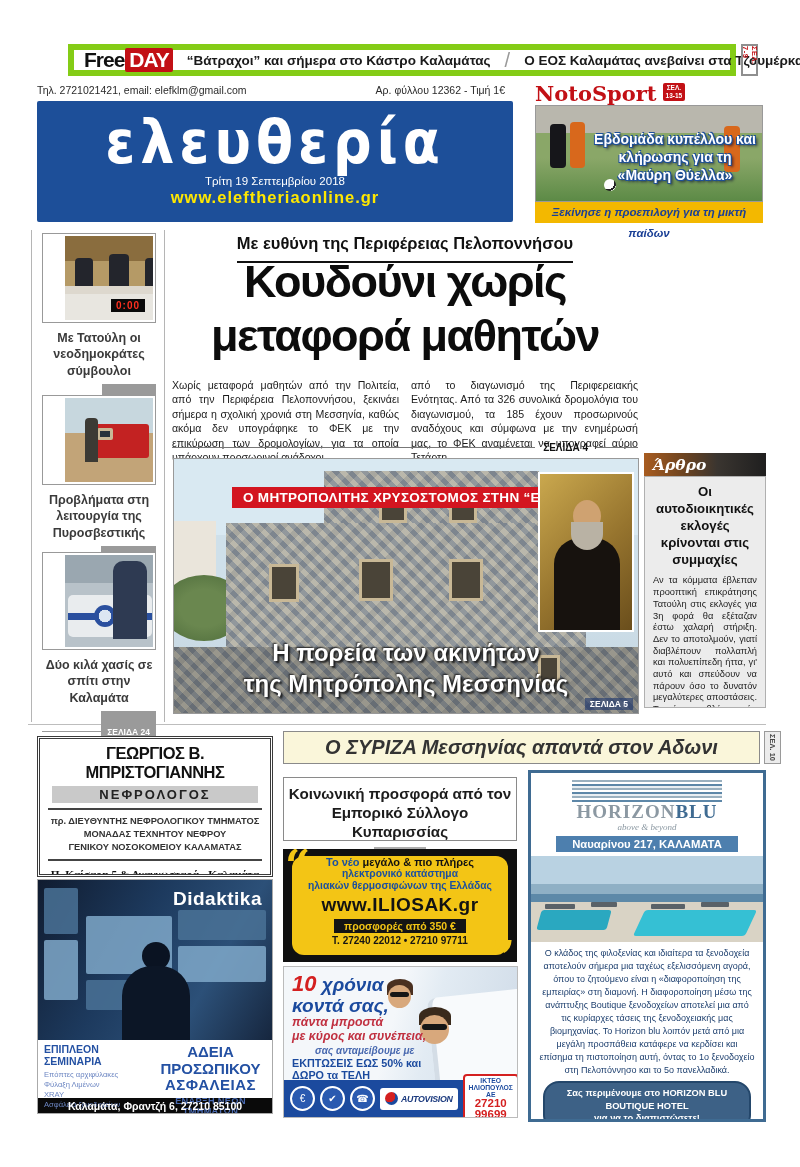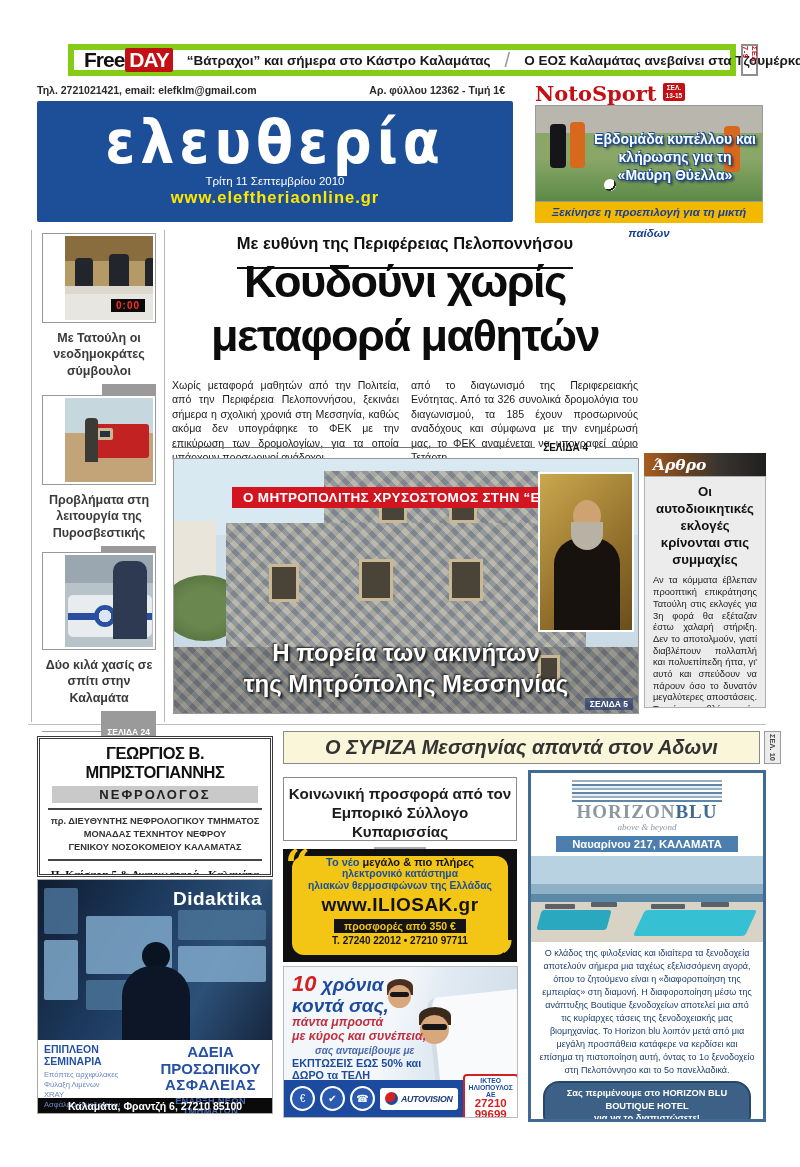--- a/index.html
+++ b/index.html
@@ -14,21 +14,21 @@
   #freeday .free{color:#111;}
   #freeday .day{background:#c21015;color:#fff;padding:0 4px;margin-left:1px;border-radius:2px;}
   .strip-head{font-size:13.5px;font-weight:700;color:#1a1a1a;white-space:nowrap;}
   .strip-slash{font-size:20px;color:#999;}
   #sel79{left:741px;top:44px;width:17px;height:32px;border:2px solid #8f8f8f;box-sizing:border-box;
          display:flex;align-items:center;justify-content:center;}
   #sel79 span{writing-mode:vertical-rl;font-size:7.5px;font-weight:800;color:#c21015;letter-spacing:.5px;}
 
   
   #contact-row{left:37px;top:84px;width:468px;display:flex;justify-content:space-between;
-               font-size:10.5px;font-weight:700;color:#2a2a2a;}
+               font-size:10.5px;font-weight:400;color:#2a2a2a;}
   #masthead{left:37px;top:101px;width:476px;height:121px;background:#1d4f99;border-radius:2px;
             display:flex;flex-direction:column;align-items:center;justify-content:center;}
   #masthead .title{font-family:"DejaVu Sans",sans-serif;font-size:54px;font-weight:800;color:#fff;
                    letter-spacing:5px;line-height:1;transform:scaleY(1.12);}
   #masthead .date{font-size:11.5px;color:#fff;margin-top:5px;}
   #masthead .site{font-size:16.5px;font-weight:800;color:#ffe800;letter-spacing:1px;margin-top:1px;}
 
   
   #notosport{left:535px;top:83px;width:228px;}
   #ns-head{display:flex;align-items:flex-start;gap:6px;height:21px;}
@@ -72,21 +72,21 @@
   .police{height:92px;background:linear-gradient(#9aa7b0 0 30%,#b8c2c9 30% 100%);}
   .pcar{position:absolute;left:3px;bottom:10px;width:84px;height:42px;background:#e9ecee;border-radius:5px;}
   .pcar .stripe{position:absolute;left:0;right:0;top:18px;height:7px;background:#2a4f9e;}
   .pcar .roundel{position:absolute;left:26px;top:10px;width:22px;height:22px;border-radius:50%;
                  background:radial-gradient(#dce6f2 40%,#2a4f9e 42%);}
   .officer{position:absolute;right:6px;top:6px;width:34px;height:78px;background:#2e3a52;border-radius:10px 10px 0 0;}
 
   
   #kicker{left:170px;top:234px;width:470px;text-align:center;}
   #kicker span{display:inline-block;font-size:16.5px;font-weight:800;color:#111;
-               border-bottom:2px solid #111;padding-bottom:14px;}
+               border-bottom:2px solid #111;padding-bottom:8px;}
   #headline{left:170px;top:255px;width:470px;text-align:center;font-size:45px;font-weight:900;
             color:#0c0c0c;line-height:1.2;letter-spacing:-1.5px;}
   #lead-body{left:172px;top:378px;width:466px;display:flex;gap:12px;}
   #lead-body div{flex:1;font-size:10.6px;line-height:1.36;text-align:justify;color:#1b1b1b;}
   #page4-row{left:172px;top:442px;width:466px;display:flex;align-items:center;gap:8px;}
   #page4-row .l1{flex:1;height:1px;background:#777;}
   #page4-row .l2{width:42px;height:1px;background:#777;}
   #page4-row .txt{font-size:10px;font-weight:800;color:#111;}
 
   
@@ -254,21 +254,21 @@
     <span>ΣΕΛ. 7-9</span>
   </div>
 
   <div class="abs" id="contact-row">
     <span>Τηλ. 2721021421, email: elefklm@gmail.com</span>
     <span>Αρ. φύλλου 12362  -  Τιμή 1€</span>
   </div>
 
   <div class="abs" id="masthead">
     <div class="title">ελευθερία</div>
-    <div class="date">Τρίτη 11 Σεπτεμβρίου 2010</div>
+    <div class="date">Τρίτη 19 Σεπτεμβρίου 2018</div>
     <div class="site">www.eleftheriaonline.gr</div>
   </div>
 
   <div class="abs" id="notosport">
     <div id="ns-head">
       <span id="ns-logo">NotoSport</span>
       <span id="ns-badge">
         <span>ΣΕΛ.</span><br>
         <span>13-15</span>
       </span>

